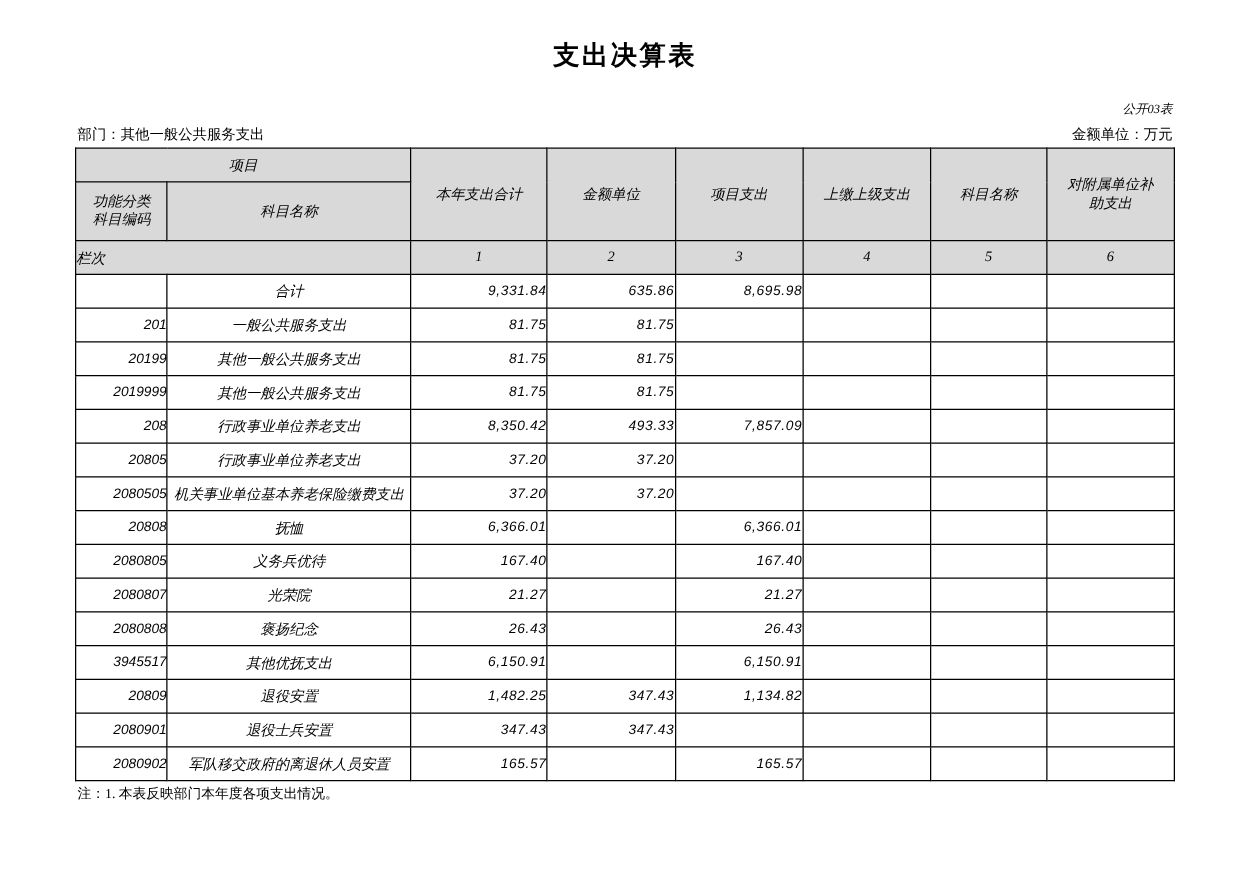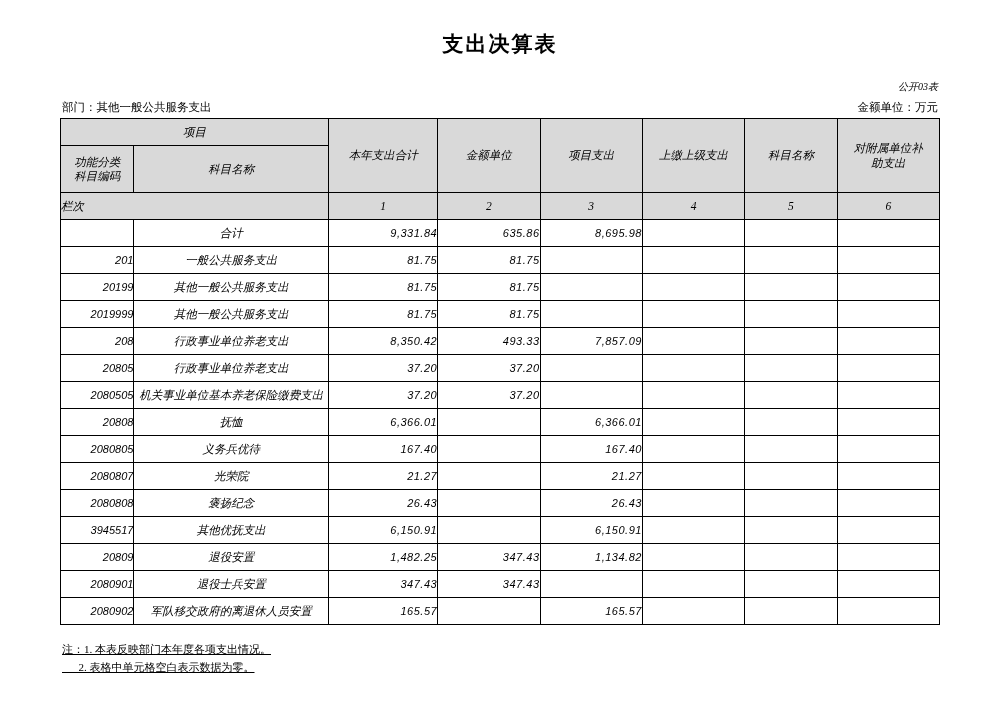--- a/index.html
+++ b/index.html
@@ -87,24 +87,23 @@
     padding-right: 8px;
     font-family: "Liberation Sans", sans-serif;
     font-size: 11px;
     letter-spacing: 0.5px;
   }
   td.total-name {
     text-align: center;
   }
   .notes {
     font-size: 11px;
-    margin-top: 15px;
+    margin-top: 1px;
     line-height: 1.65;
     padding-left: 2px;
-    text-decoration: underline;
   }
   .notes div {
     white-space: pre;
   }
   .two-line {
     line-height: 1.25;
   }
 </style>
 </head>
 <body>
@@ -314,16 +313,15 @@
           <td class="num">165.57</td>
           <td class="num"></td>
           <td class="num"></td>
           <td class="num"></td>
         </tr>
       </tbody>
   </table>
 
   <div class="notes">
     <div>注：1. 本表反映部门本年度各项支出情况。</div>
-    <div>      2. 表格中单元格空白表示数据为零。</div>
   </div>
 
 </div>
 
 </body></html>

